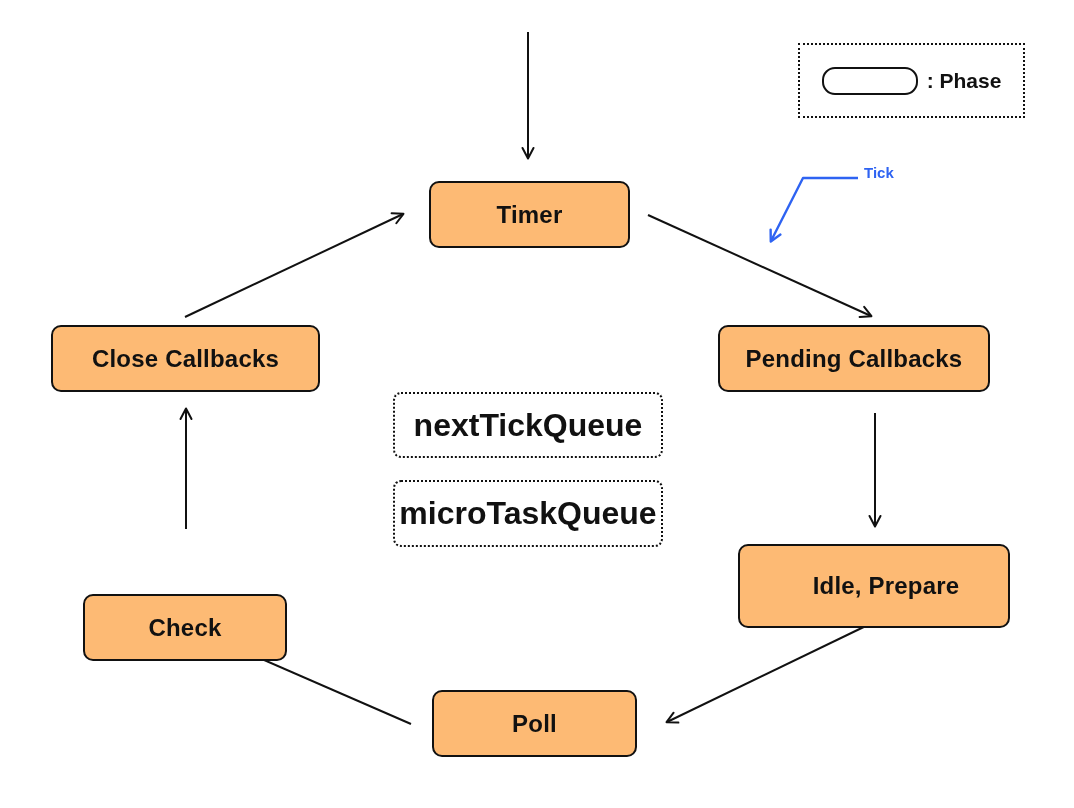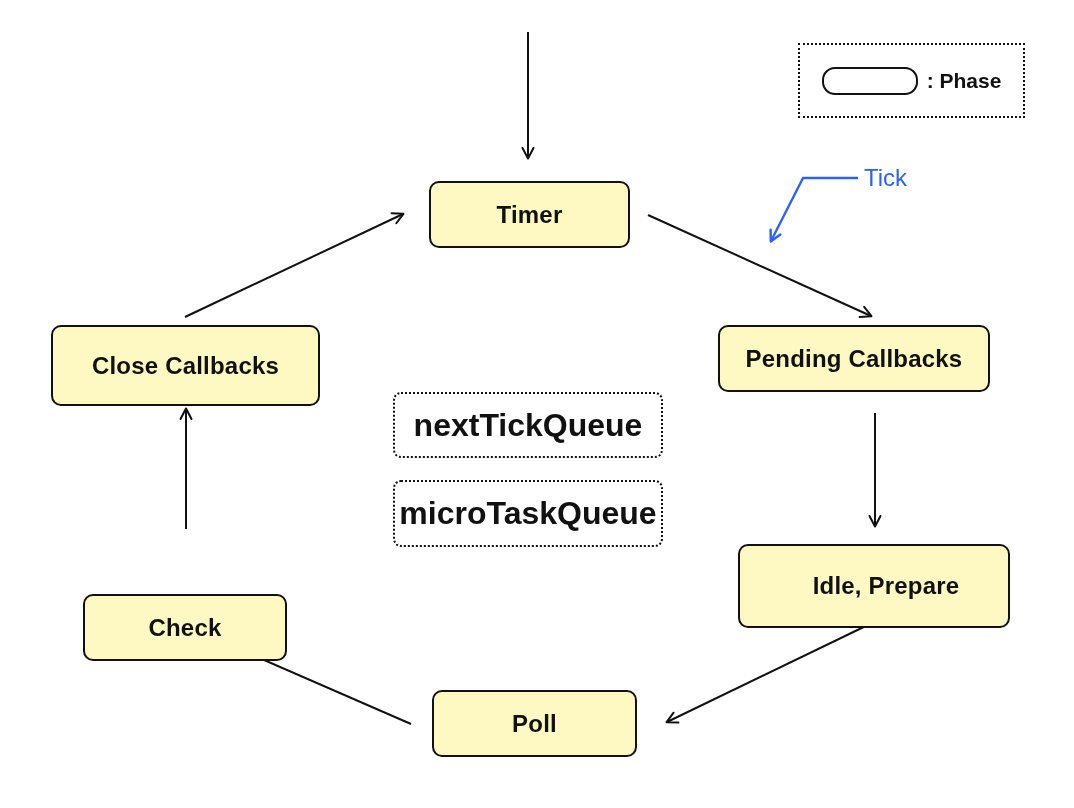--- a/index.html
+++ b/index.html
@@ -20,21 +20,21 @@
     position: absolute;
     inset: 0;
     width: 1074px;
     height: 808px;
   }
   .phase-box {
     position: absolute;
     box-sizing: border-box;
     border: 2.5px solid #111111;
     border-radius: 10px;
-    background: #fef9c3;
+    background: #fdba74;
     display: flex;
     align-items: center;
     justify-content: center;
     font-weight: bold;
     font-size: 24px;
     letter-spacing: 0.2px;
   }
   .queue-box {
     position: absolute;
     box-sizing: border-box;
@@ -71,32 +71,32 @@
   }
   .legend-label {
     font-weight: bold;
     font-size: 21px;
     white-space: nowrap;
   }
   .tick-label {
     position: absolute;
     left: 864px;
     top: 164px;
-    font-weight: normal;
-    font-size: 24px;
+    font-weight: bold;
+    font-size: 15px;
     color: #2e63f2;
     white-space: nowrap;
   }
   
   .box-timer            { left: 429px; top: 181px; width: 201px; height: 67px; }
   .box-pending          { left: 718px; top: 325px; width: 272px; height: 67px; }
   .box-idle             { left: 738px; top: 544px; width: 272px; height: 84px; padding-left: 24px; }
   .box-poll             { left: 432px; top: 690px; width: 205px; height: 67px; }
   .box-check            { left: 83px;  top: 546px; width: 204px; height: 67px; margin-top: 48px; }
-  .box-close            { left: 51px;  top: 325px; width: 269px; height: 81px; }
+  .box-close            { left: 51px;  top: 325px; width: 269px; height: 67px; }
   .box-next-tick-queue  { left: 393px; top: 392px; width: 270px; height: 66px; }
   .box-micro-task-queue { left: 393px; top: 480px; width: 270px; height: 67px; }
 </style>
 </head>
 <body>
 
 <div class="canvas">
 
   <svg class="arrow-layer" viewBox="0 0 1074 808">
     <defs>

